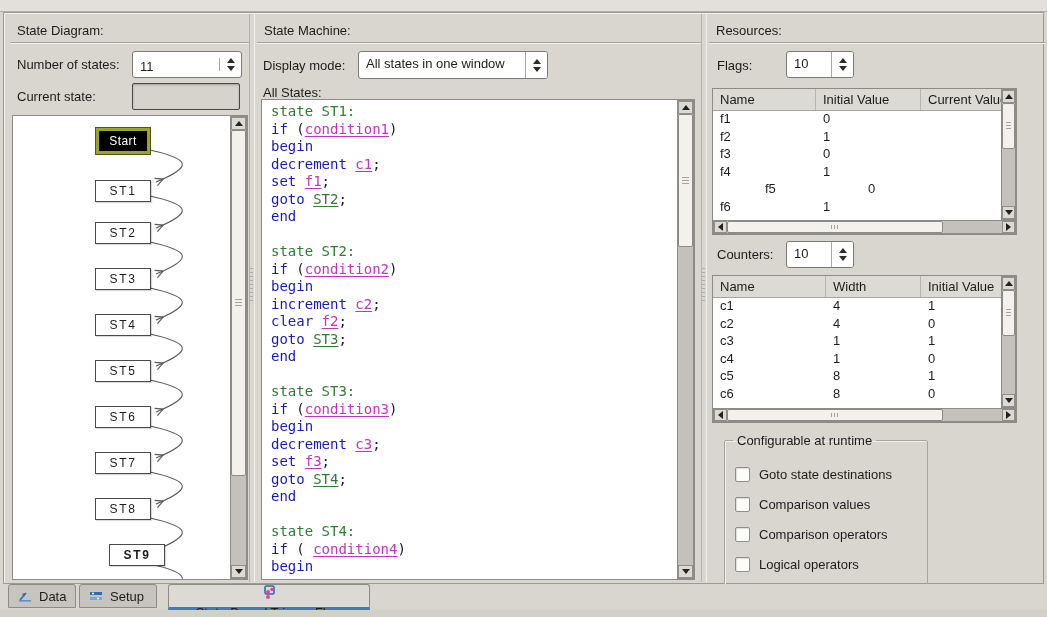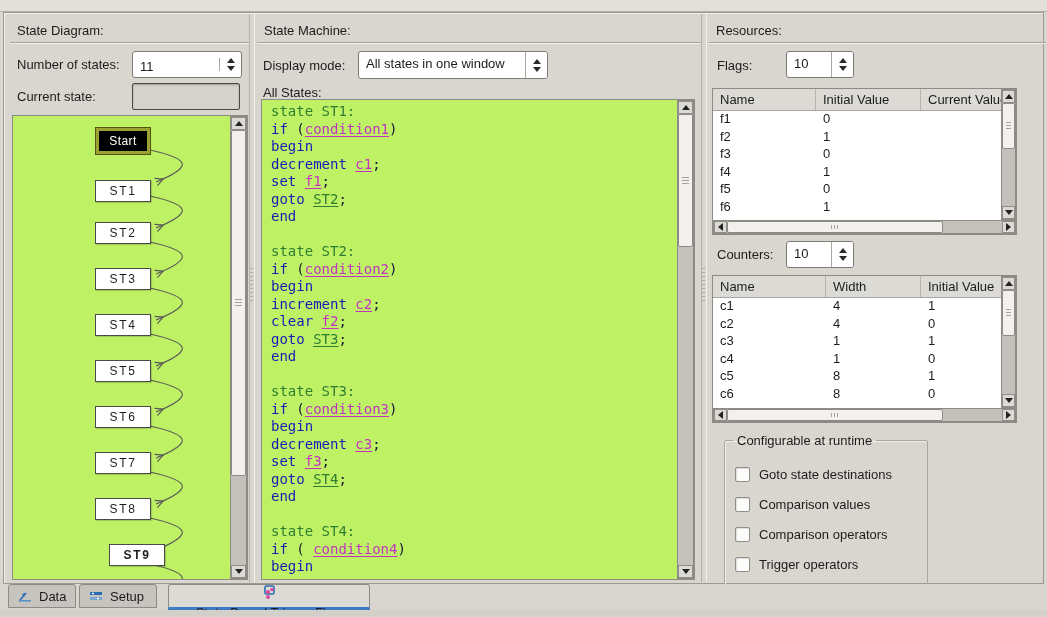--- a/index.html
+++ b/index.html
@@ -23,21 +23,21 @@
   .tri-down{width:0;height:0;border-left:4px solid transparent;border-right:4px solid transparent;
        border-top:5px solid #2b2b2b;}
   .sunken-field{position:absolute;background:#d6d3cd;border:1px solid #4c4944;
        border-radius:2px;box-shadow:inset 0 1px 2px rgba(0,0,0,.25);}
   
   .splitter{position:absolute;top:14px;bottom:35px;width:4px;background:#d9d6d0;
        border-left:1px solid #b5b2ad;border-right:1px solid #f0efec;}
   .splitter::after{content:"";position:absolute;left:0;top:254px;width:3px;height:36px;
        background:repeating-linear-gradient(to bottom,#b0ada8 0 1px,transparent 1px 4px);}
   
-  .white-box{position:absolute;background:#bef264;border:1px solid #8e8b86;}
+  .white-box{position:absolute;background:#ffffff;border:1px solid #8e8b86;}
   
   #diagram-inner{position:absolute;left:0;top:0;right:16px;bottom:0;overflow:hidden;}
   .node{position:absolute;width:54px;height:20px;background:#fff;border:1px solid #4a4a4a;
        display:flex;align-items:center;justify-content:center;font-size:12px;
        letter-spacing:1.6px;transform:translate(-50%,-50%);box-shadow:1px 1px 1px rgba(0,0,0,.15);}
   .node.start{width:48px;height:20px;background:#000;color:#fff;letter-spacing:.4px;
        border:3px solid var(--sel-border);outline:1px solid #55550f;}
   
   #code-lines{position:absolute;left:0;top:0;right:17px;bottom:0;overflow:hidden;
        padding:3px 0 0 9px;font-family:"DejaVu Sans Mono",monospace;font-size:14px;
@@ -223,21 +223,21 @@
             <div class="tc" style="width: 103px;">f3</div>
             <div class="tc" style="width: 105px;">0</div>
             <div class="tc" style="width: 95px;"></div>
           </div>
           <div class="trow">
             <div class="tc" style="width: 103px;">f4</div>
             <div class="tc" style="width: 105px;">1</div>
             <div class="tc" style="width: 95px;"></div>
           </div>
           <div class="trow">
-            <div class="tc" style="width: 103px;">f5</div>
+            <div class="tc" style="width: 103px; margin-left: 45px;">f5</div>
             <div class="tc" style="width: 105px;">0</div>
             <div class="tc" style="width: 95px;"></div>
           </div>
           <div class="trow">
             <div class="tc" style="width: 103px;">f6</div>
             <div class="tc" style="width: 105px;">1</div>
             <div class="tc" style="width: 95px;"></div>
           </div>
         </div>
         <div class="sbv" style="right: 0px; top: 0px; height: 131px; display: flex; flex-direction: column; box-sizing: border-box;">
@@ -344,21 +344,21 @@
           <div class="cb-row">
             <span class="cb-box"></span>
             <span class="cb-label">Comparison values</span>
           </div>
           <div class="cb-row">
             <span class="cb-box"></span>
             <span class="cb-label">Comparison operators</span>
           </div>
           <div class="cb-row">
             <span class="cb-box"></span>
-            <span class="cb-label">Trigger operators</span>
+            <span class="cb-label">Logical operators</span>
           </div>
         </div>
     </fieldset>
   </section>
 
   <div class="tabbar" id="tabbar">
       <div class="tab" style="left: 8px; width: 68px;">
         <span class="icon">
           <svg width="15" height="14" viewBox="0 0 15 14">
             <path d="M2 11 L8 4" stroke="#2a6db5" stroke-width="1.6" fill="none"></path>

